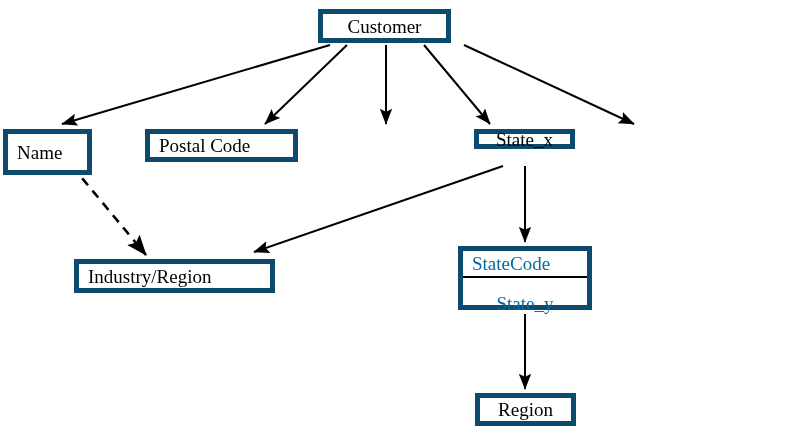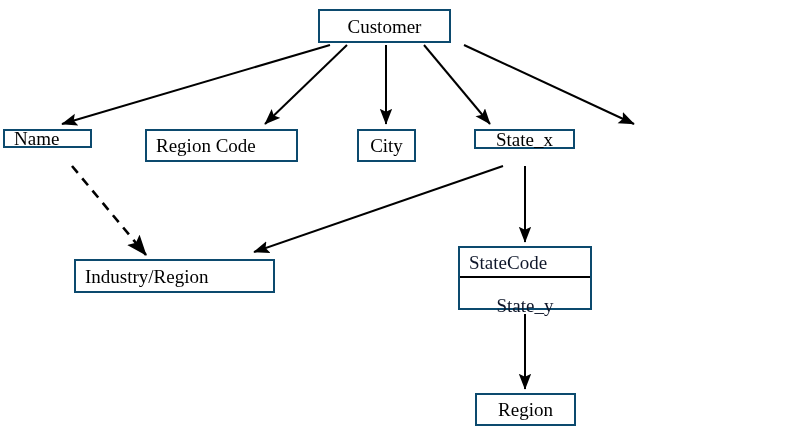--- a/index.html
+++ b/index.html
@@ -18,21 +18,21 @@
   #edge-layer {
     position: absolute;
     left: 0;
     top: 0;
     width: 786px;
     height: 432px;
   }
   .node {
     position: absolute;
     box-sizing: border-box;
-    border: 2px solid #0c4a6e;
+    border: 5px solid #0c4a6e;
     background: #ffffff;
     display: flex;
     align-items: center;
     font-size: 19px;
     line-height: 1;
     color: #000000;
     white-space: nowrap;
     z-index: 2;
   }
   .node.center {
@@ -45,21 +45,21 @@
   .node.split {
     display: block;
     padding: 0;
   }
   .split-cell {
     box-sizing: border-box;
     height: 50%;
     display: flex;
     align-items: center;
     font-size: 19px;
-    color: #0f172a;
+    color: #0369a1;
     white-space: nowrap;
   }
   .split-cell.top {
     justify-content: flex-start;
     padding-left: 9px;
     border-bottom: 2px solid #000000;
   }
   .split-cell.bottom {
     justify-content: center;
     margin-top: 12px;
@@ -86,31 +86,28 @@
         <line x1="503" y1="166" x2="254" y2="252" stroke="#000000" stroke-width="2" marker-end="url(#arrowhead)"></line>
         <line x1="525" y1="166" x2="525" y2="242" stroke="#000000" stroke-width="2" marker-end="url(#arrowhead)"></line>
         <line x1="525" y1="314" x2="525" y2="389" stroke="#000000" stroke-width="2" marker-end="url(#arrowhead)"></line>
       </g>
   </svg>
 
   <div class="node center" style="left:318px; top:9px; width:133px; height:34px;">
     <span>Customer</span>
   </div>
 
-  <div class="node leftpad" style="left:3px; top:129px; width:89px; height:19px;text-align:right;">
+  <div class="node leftpad" style="left:3px; top:129px; width:89px; height:46px;text-align:right;">
     <span>Name</span>
   </div>
 
   <div class="node leftpad" style="left:145px; top:129px; width:153px; height:33px;">
-    <span>Region Code</span>
+    <span>Postal Code</span>
   </div>
 
-  <div class="node center" style="left:357px; top:129px; width:59px; height:33px;">
-    <span>City</span>
-  </div>
 
   <div class="node center" style="left:474px; top:129px; width:101px; height:20px;">
     <span>State_x</span>
   </div>
 
 
   <div class="node leftpad" style="left:74px; top:259px; width:201px; height:34px;">
     <span>Industry/Region</span>
   </div>
 

